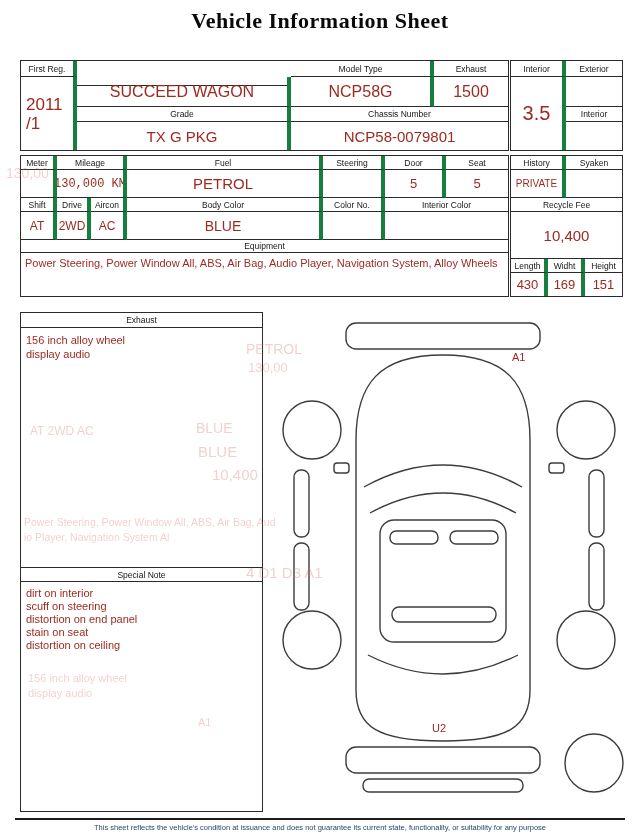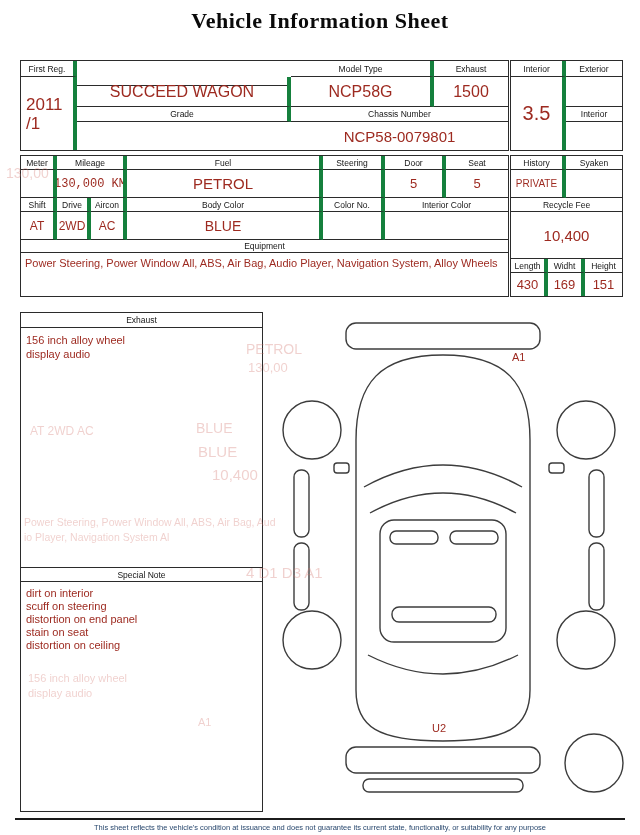--- a/index.html
+++ b/index.html
@@ -59,20 +59,21 @@
       <span>2011</span>
       <span>/1</span>
     </div>
     <div class="c val" style="grid-column:2;grid-row:2;font-size:16px;">SUCCEED WAGON</div>
     <div class="c val" style="grid-column:3;grid-row:2;font-size:16px;">NCP58G</div>
     <div class="c val nr" style="grid-column:4;grid-row:2;font-size:16px;">1500</div>
 
     <div class="c lbl" style="grid-column:2;grid-row:3;">Grade</div>
     <div class="c lbl nr" style="grid-column:3/5;grid-row:3;">Chassis Number</div>
 
+    <div class="c val nb" style="grid-column:2;grid-row:4;font-size:15px;">TX G  PKG</div>
     <div class="c val nr nb" style="grid-column:3/5;grid-row:4;font-size:15px;">NCP58-0079801</div>
   </div>
 
   <div class="grid" style="left:510px; top:60px; width:113px; height:91px;
               grid-template-columns:55px 56px; grid-template-rows:16px 30px 15px 28px;">
     <div class="c lbl" style="grid-column:1;grid-row:1;">Interior</div>
     <div class="c lbl nr" style="grid-column:2;grid-row:1;">Exterior</div>
     <div class="c val nb" style="grid-column:1;grid-row:2/5;font-size:20px;">3.5</div>
     <div class="c val nr" style="grid-column:2;grid-row:2;font-size:13px;"></div>
     <div class="c lbl nr" style="grid-column:2;grid-row:3;">Interior</div>

